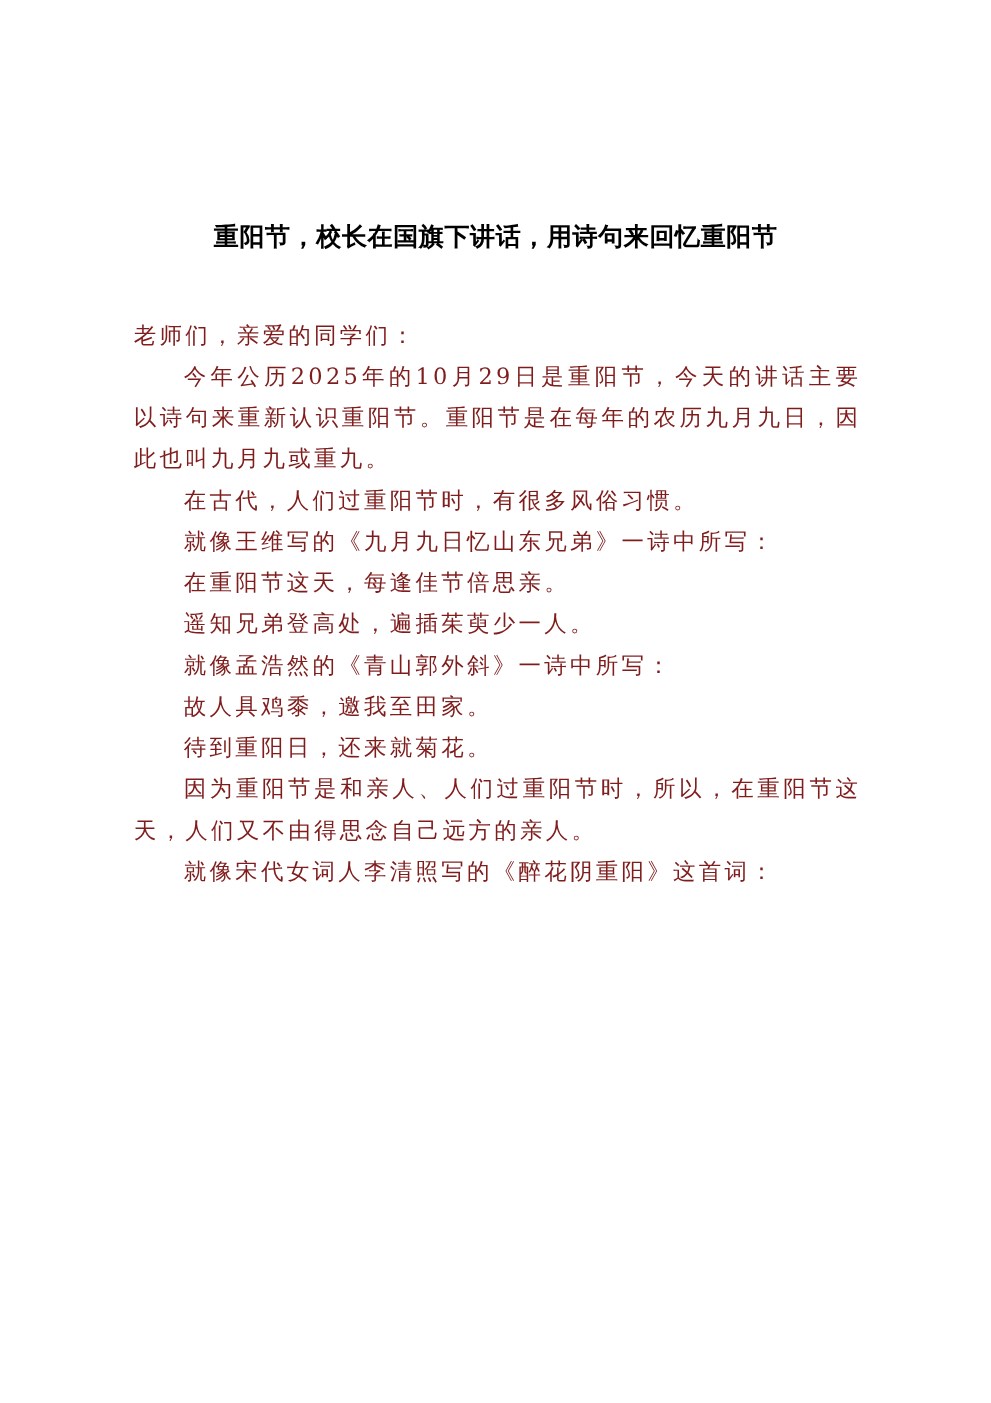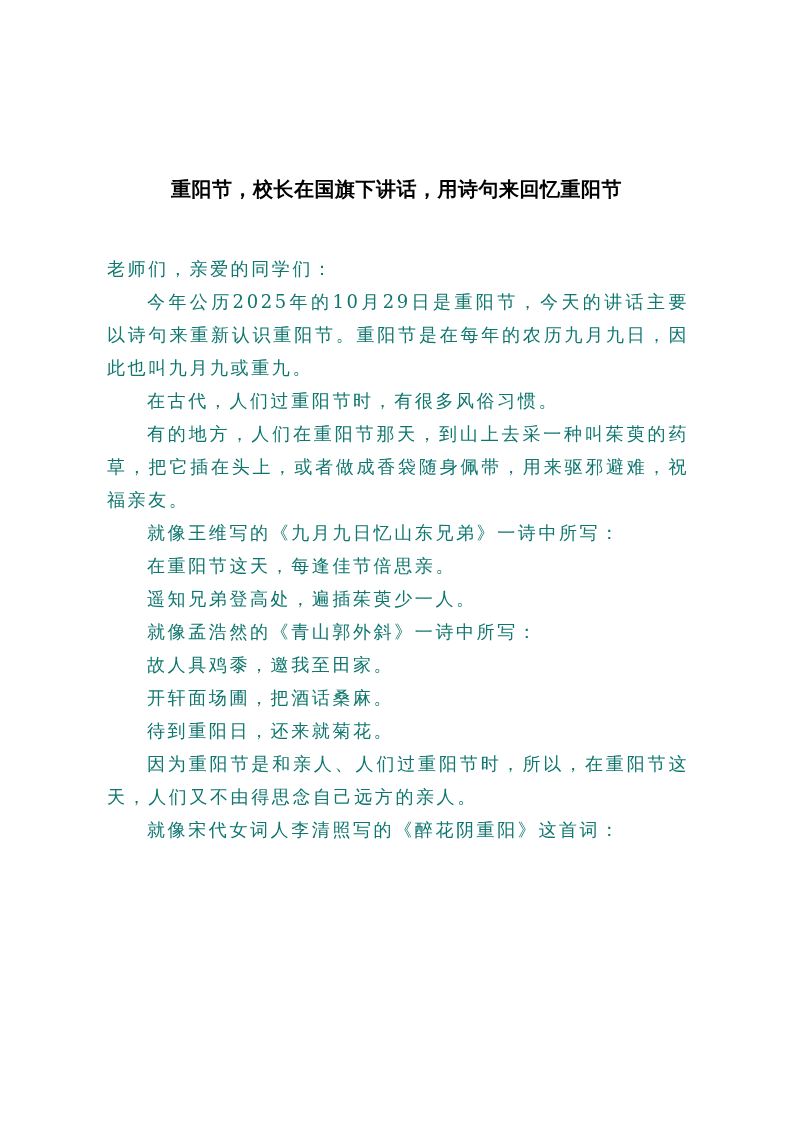--- a/index.html
+++ b/index.html
@@ -36,44 +36,42 @@
     }
     .body {
       position: absolute;
       top: 236px;
       left: 107px;
       width: 582px;
       font-family: "DejaVu Serif", serif;
       font-size: 18px;
       line-height: 33px;
       letter-spacing: 2.6px;
-      color: #0f766e;
+      color: #7f1d1d;
     }
     .p {
       margin: 0;
       padding: 0;
       text-align: justify;
     }
     .indent { text-indent: 40px; }
     .poem { padding-left: 40px; }
   </style>
 </head>
 <body>
 
 <div class="page">
   <div class="title">重阳节，校长在国旗下讲话，用诗句来回忆重阳节</div>
 
   <div class="body">
     <p class="p">老师们，亲爱的同学们：</p>
     <p class="p indent">今年公历2025年的10月29日是重阳节，今天的讲话主要以诗句来重新认识重阳节。重阳节是在每年的农历九月九日，因此也叫九月九或重九。</p>
     <p class="p indent">在古代，人们过重阳节时，有很多风俗习惯。</p>
-    <p class="p indent">有的地方，人们在重阳节那天，到山上去采一种叫茱萸的药草，把它插在头上，或者做成香袋随身佩带，用来驱邪避难，祝福亲友。</p>
     <p class="p indent">就像王维写的《九月九日忆山东兄弟》一诗中所写：</p>
     <p class="p poem">在重阳节这天，每逢佳节倍思亲。</p>
     <p class="p poem">遥知兄弟登高处，遍插茱萸少一人。</p>
     <p class="p indent">就像孟浩然的《青山郭外斜》一诗中所写：</p>
     <p class="p poem">故人具鸡黍，邀我至田家。</p>
-    <p class="p poem">开轩面场圃，把酒话桑麻。</p>
     <p class="p poem">待到重阳日，还来就菊花。</p>
     <p class="p indent">因为重阳节是和亲人、人们过重阳节时，所以，在重阳节这天，人们又不由得思念自己远方的亲人。</p>
     <p class="p indent">就像宋代女词人李清照写的《醉花阴重阳》这首词：</p>
   </div>
 </div>
 
 </body></html>

